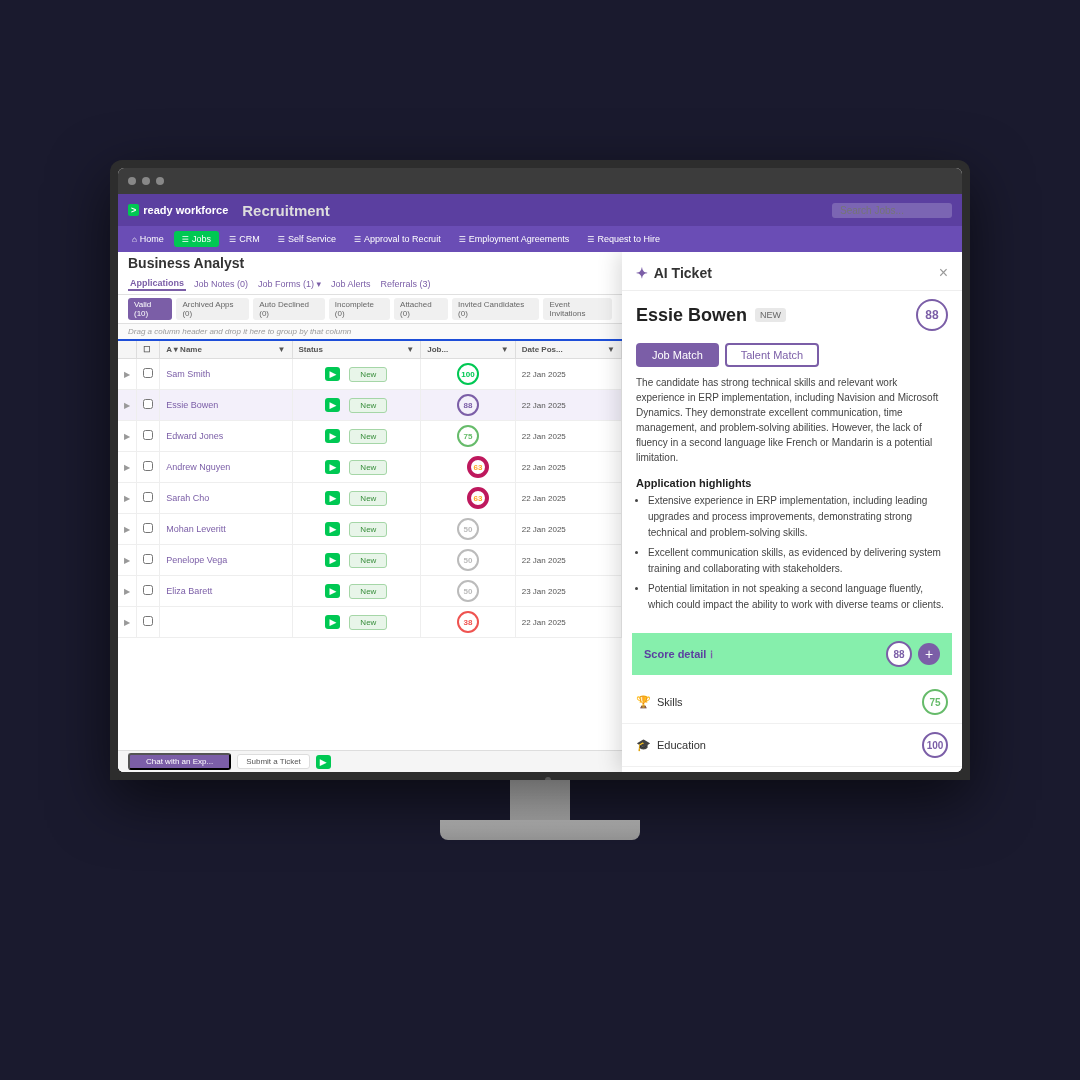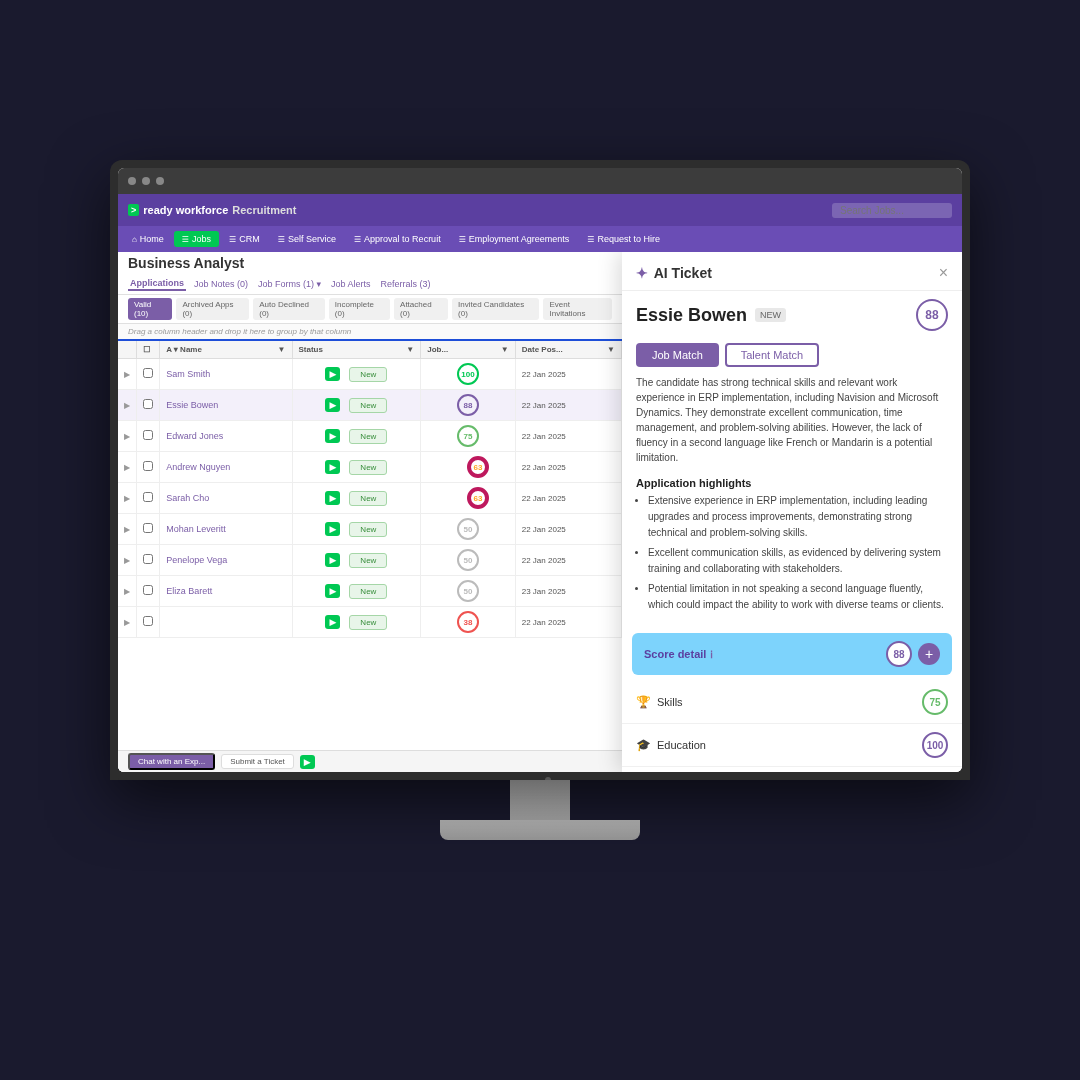--- a/index.html
+++ b/index.html
@@ -95,22 +95,22 @@
       font-weight: bold;
       padding: 1px 3px;
       border-radius: 2px;
     }
     .brand-name {
       color: white;
       font-size: 11px;
     }
     .brand-sub {
       color: #ddd;
-      font-size: 11px;
-      margin-left: 0;
+      font-size: 15px;
+      margin-left: 10px;
     }
     .search-box {
       background: rgba(255,255,255,0.2);
       border: none;
       border-radius: 3px;
       color: #ddd;
       font-size: 10px;
       padding: 2px 8px;
       width: 120px;
       margin-left: auto;
@@ -301,21 +301,21 @@
       display: flex;
       align-items: center;
       gap: 6px;
       padding: 0 10px;
     }
     .chat-btn {
       background: #7b5ea7;
       color: white;
       font-size: 8px;
       border-radius: 3px;
-      padding: 2px 8px;
+      padding: 2px 16px;
       cursor: pointer;
     }
     .ticket-btn {
       background: white;
       border: 1px solid #ddd;
       color: #555;
       font-size: 8px;
       border-radius: 3px;
       padding: 2px 8px;
       cursor: pointer;
@@ -435,23 +435,23 @@
       font-size: 10px;
       color: #444;
       line-height: 1.6;
     }
     .highlights-list li {
       margin-bottom: 4px;
     }
 
     
     .score-detail-bar {
-      background: #7dd3fc;
+      background: #86efac;
       margin: 6px 10px;
-      border-radius: 6px;
+      border-radius: 0;
       padding: 8px 12px;
       display: flex;
       align-items: center;
       justify-content: space-between;
     }
     .score-detail-label {
       font-size: 11px;
       font-weight: bold;
       color: #5b3fa0;
       display: flex;

